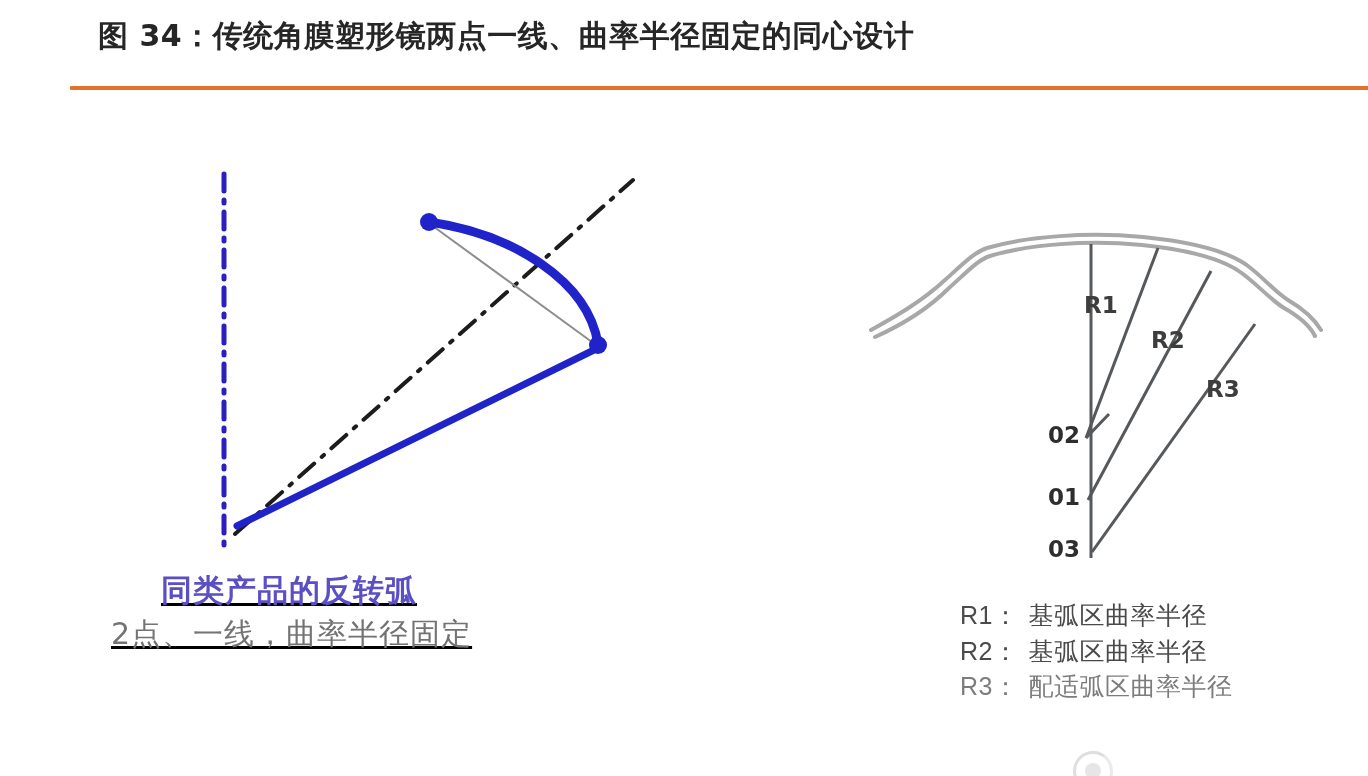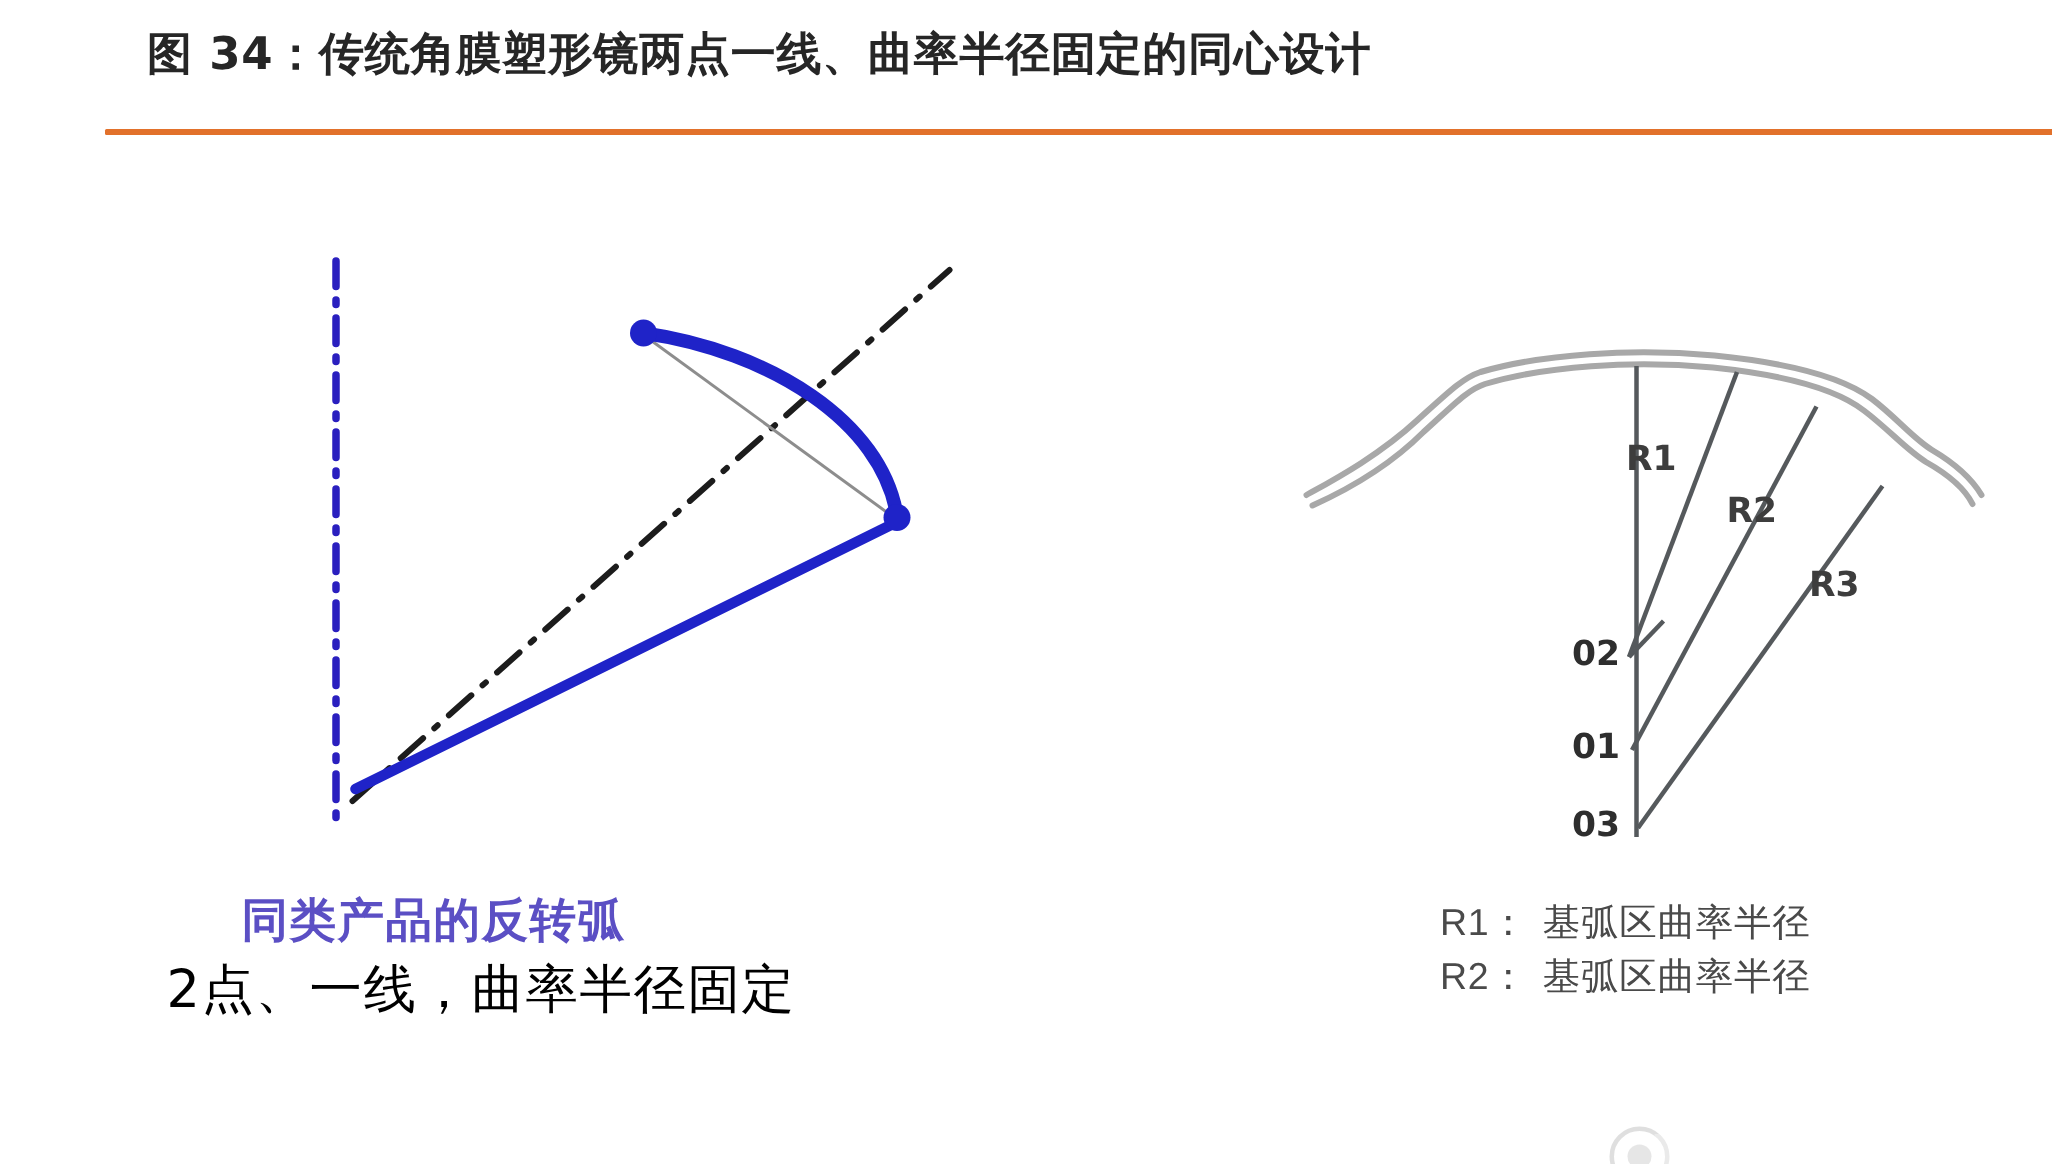--- a/index.html
+++ b/index.html
@@ -58,37 +58,38 @@
     left: 0;
     top: 0;
     width: 1368px;
     height: 680px;
   }
 
   
   .left-caption {
     position: absolute;
     left: 118px;
-    top: 500px;
+    top: 476px;
     width: 460px;
+    text-decoration: underline;
   }
   .cap-purple {
     font-size: 31px;
     font-weight: bold;
     color: #5b4fc4;
     line-height: 1.2;
     letter-spacing: 1px;
     font-family: "DejaVu Sans", "Liberation Sans", sans-serif;
     white-space: nowrap;
   }
   .cap-dark {
     margin-top: 6px;
     margin-left: -50px;
-    font-size: 35px;
-    color: #000000;
+    font-size: 30px;
+    color: #737373;
     line-height: 1.25;
     letter-spacing: 1px;
     font-family: "DejaVu Sans", "Liberation Sans", sans-serif;
     white-space: nowrap;
   }
 
   
   .right-legend {
     position: absolute;
     left: 917px;
@@ -221,19 +222,22 @@
       <div class="cap-dark">2点、一线，曲率半径固定</div>
     </div>
 
     <div class="right-legend">
       <div class="legend-row">
         <span class="lg-key">R1：</span><span>基弧区曲率半径</span>
       </div>
       <div class="legend-row">
         <span class="lg-key">R2：</span><span>基弧区曲率半径</span>
       </div>
+      <div class="legend-row obscured">
+        <span class="lg-key">R3：</span><span>配适弧区曲率半径</span>
+      </div>
     </div>
 
     <div class="wm-ring"></div>
     <div class="wm-smear"></div>
 
   </div>
 </div>
 
 </body></html>

